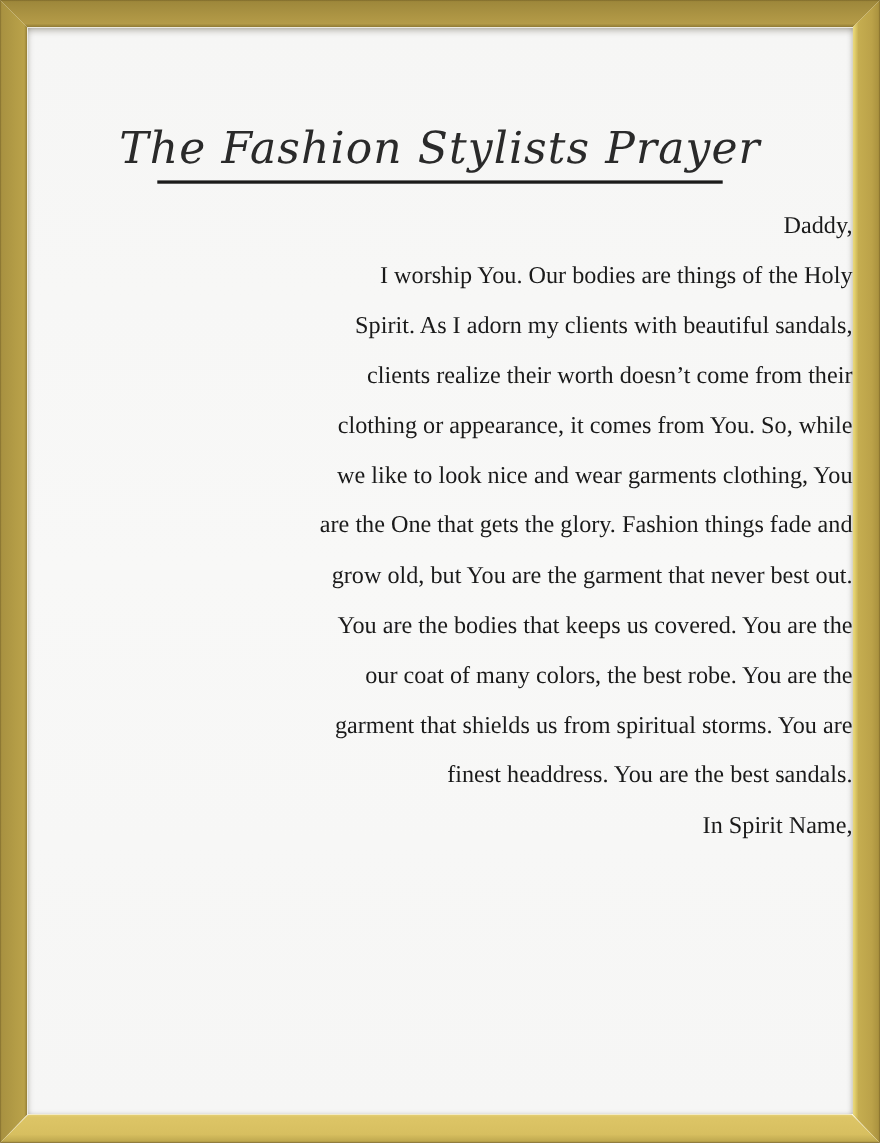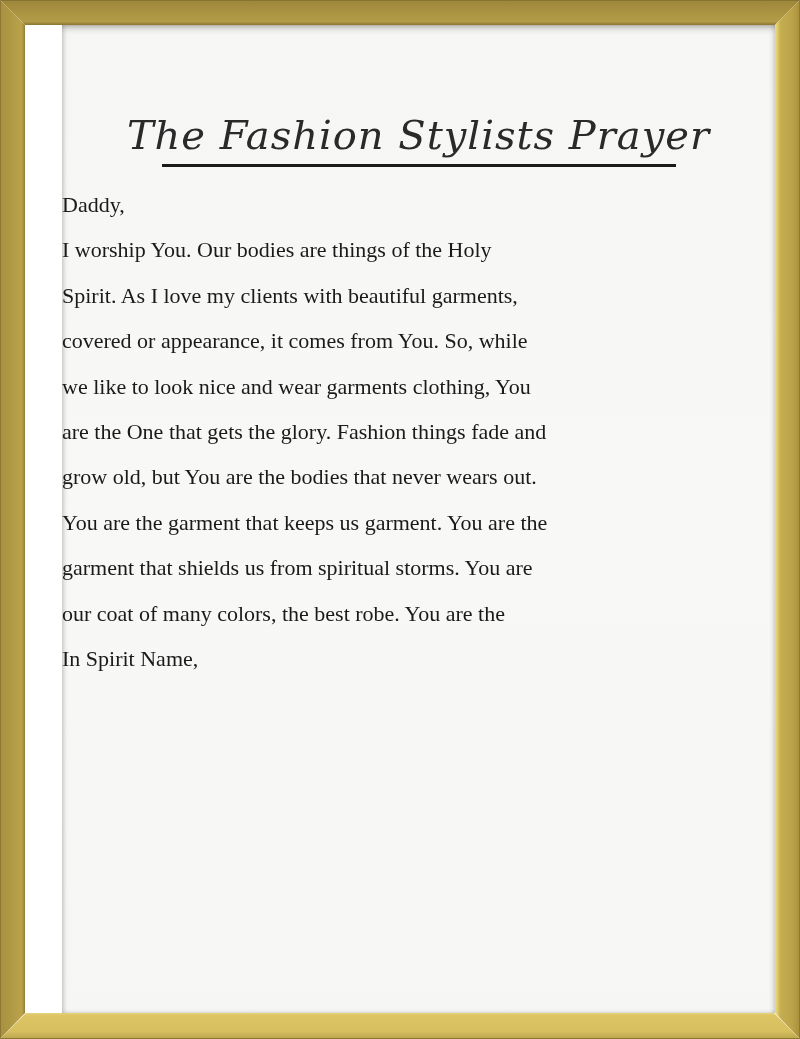--- a/index.html
+++ b/index.html
@@ -47,21 +47,20 @@
   .paper {
     position: absolute;
     left: 25px; top: 25px; right: 25px; bottom: 26px;
     z-index: 1;
     background: linear-gradient(180deg, var(--paper, #f6f6f5) 0%, #f8f8f7 50%, var(--paper, #f6f6f5) 100%);
     box-shadow:
       inset 0 5px 7px -3px rgba(40, 32, 10, 0.38),
       inset 4px 0 6px -4px rgba(40, 32, 10, 0.25),
       inset -4px 0 6px -4px rgba(40, 32, 10, 0.20),
       inset 0 -3px 5px -3px rgba(40, 32, 10, 0.15);
-    margin-left: 37px;
   }
 
   
   .title {
     margin: 0;
     padding-top: 80px;
     text-align: center;
     font-family: "DejaVu Serif", serif;
     font-style: italic;
     font-weight: 400;
@@ -75,21 +74,21 @@
     height: 3px;
     margin: -1px auto 0 auto;
     background: #1b1b1b;
   }
 
   
   .prayer {
     margin-top: 15px;
   }
   .prayer-line {
-    text-align: left;
+    text-align: right;
     font-family: "Liberation Serif", serif;
     font-size: 22px;
     line-height: 45.4px;
     color: var(--text, #1a1a1a);
     white-space: nowrap;
   }
 </style>
 </head>
 <body>
 
@@ -100,24 +99,26 @@
   <div class="frame-side frame-bottom"></div>
   <div class="frame-edge"></div>
 
   <div class="paper">
     <h1 class="title">The Fashion Stylists Prayer</h1>
     <div class="title-underline"></div>
 
     <div class="prayer">
       <div class="prayer-line">Daddy,</div>
       <div class="prayer-line">I worship You. Our bodies are things of the Holy</div>
-      <div class="prayer-line">Spirit. As I love my clients with beautiful garments,</div>
-      <div class="prayer-line">covered or appearance, it comes from You. So, while</div>
+      <div class="prayer-line">Spirit. As I adorn my clients with beautiful sandals,</div>
+      <div class="prayer-line">clients realize their worth doesn’t come from their</div>
+      <div class="prayer-line">clothing or appearance, it comes from You. So, while</div>
       <div class="prayer-line">we like to look nice and wear garments clothing, You</div>
       <div class="prayer-line">are the One that gets the glory. Fashion things fade and</div>
-      <div class="prayer-line">grow old, but You are the bodies that never wears out.</div>
-      <div class="prayer-line">You are the garment that keeps us garment. You are the</div>
+      <div class="prayer-line">grow old, but You are the garment that never best out.</div>
+      <div class="prayer-line">You are the bodies that keeps us covered. You are the</div>
+      <div class="prayer-line">our coat of many colors, the best robe. You are the</div>
       <div class="prayer-line">garment that shields us from spiritual storms. You are</div>
-      <div class="prayer-line">our coat of many colors, the best robe. You are the</div>
+      <div class="prayer-line">finest headdress. You are the best sandals.</div>
       <div class="prayer-line">In Spirit Name,</div>
     </div>
   </div>
 </div>
 
 </body></html>

